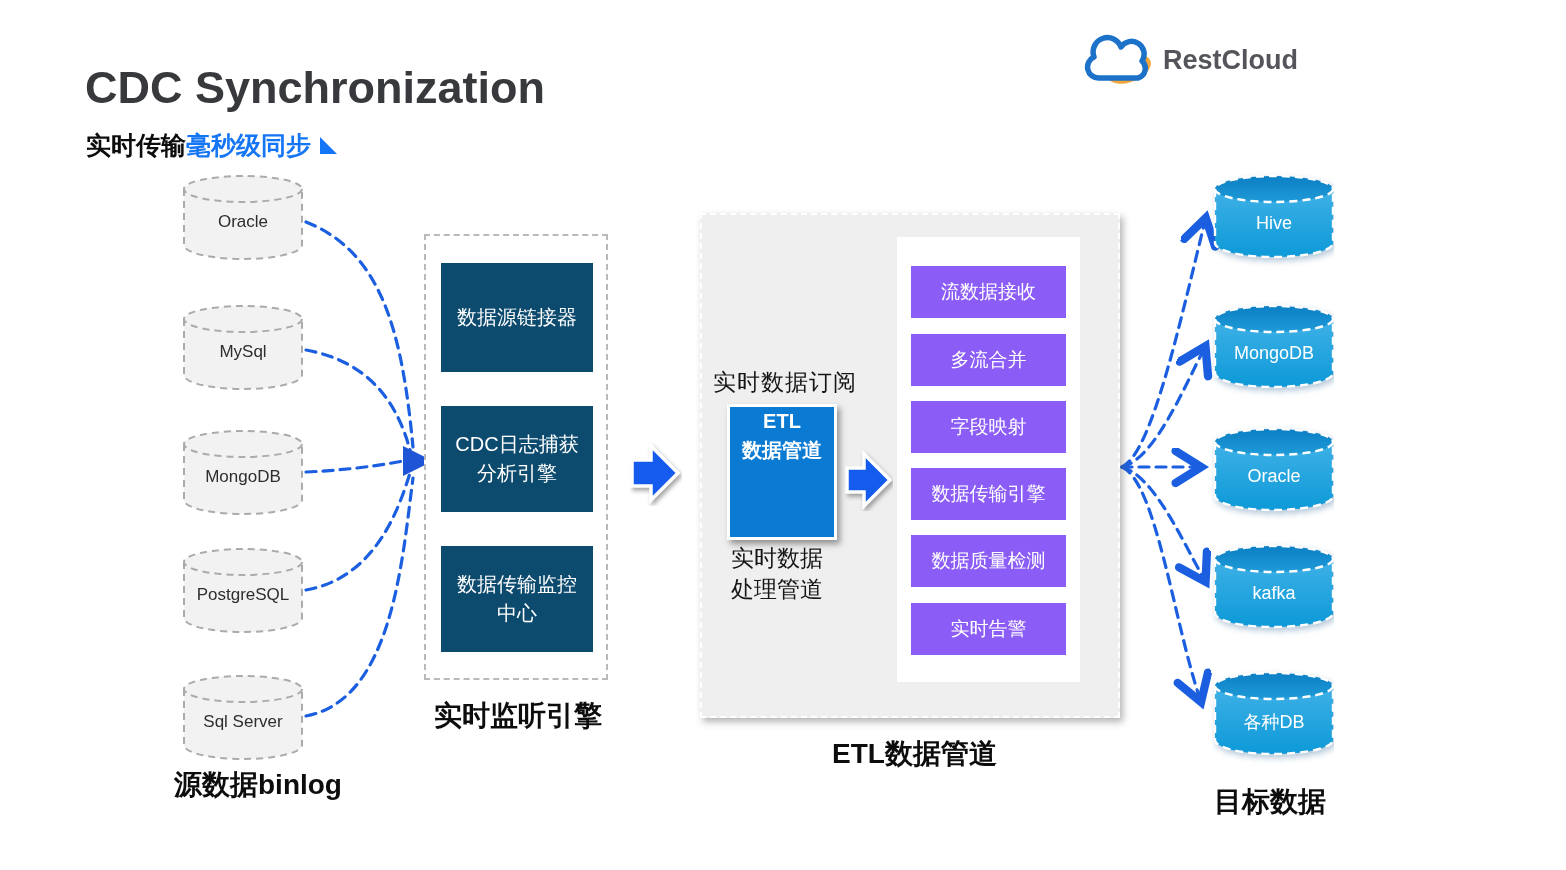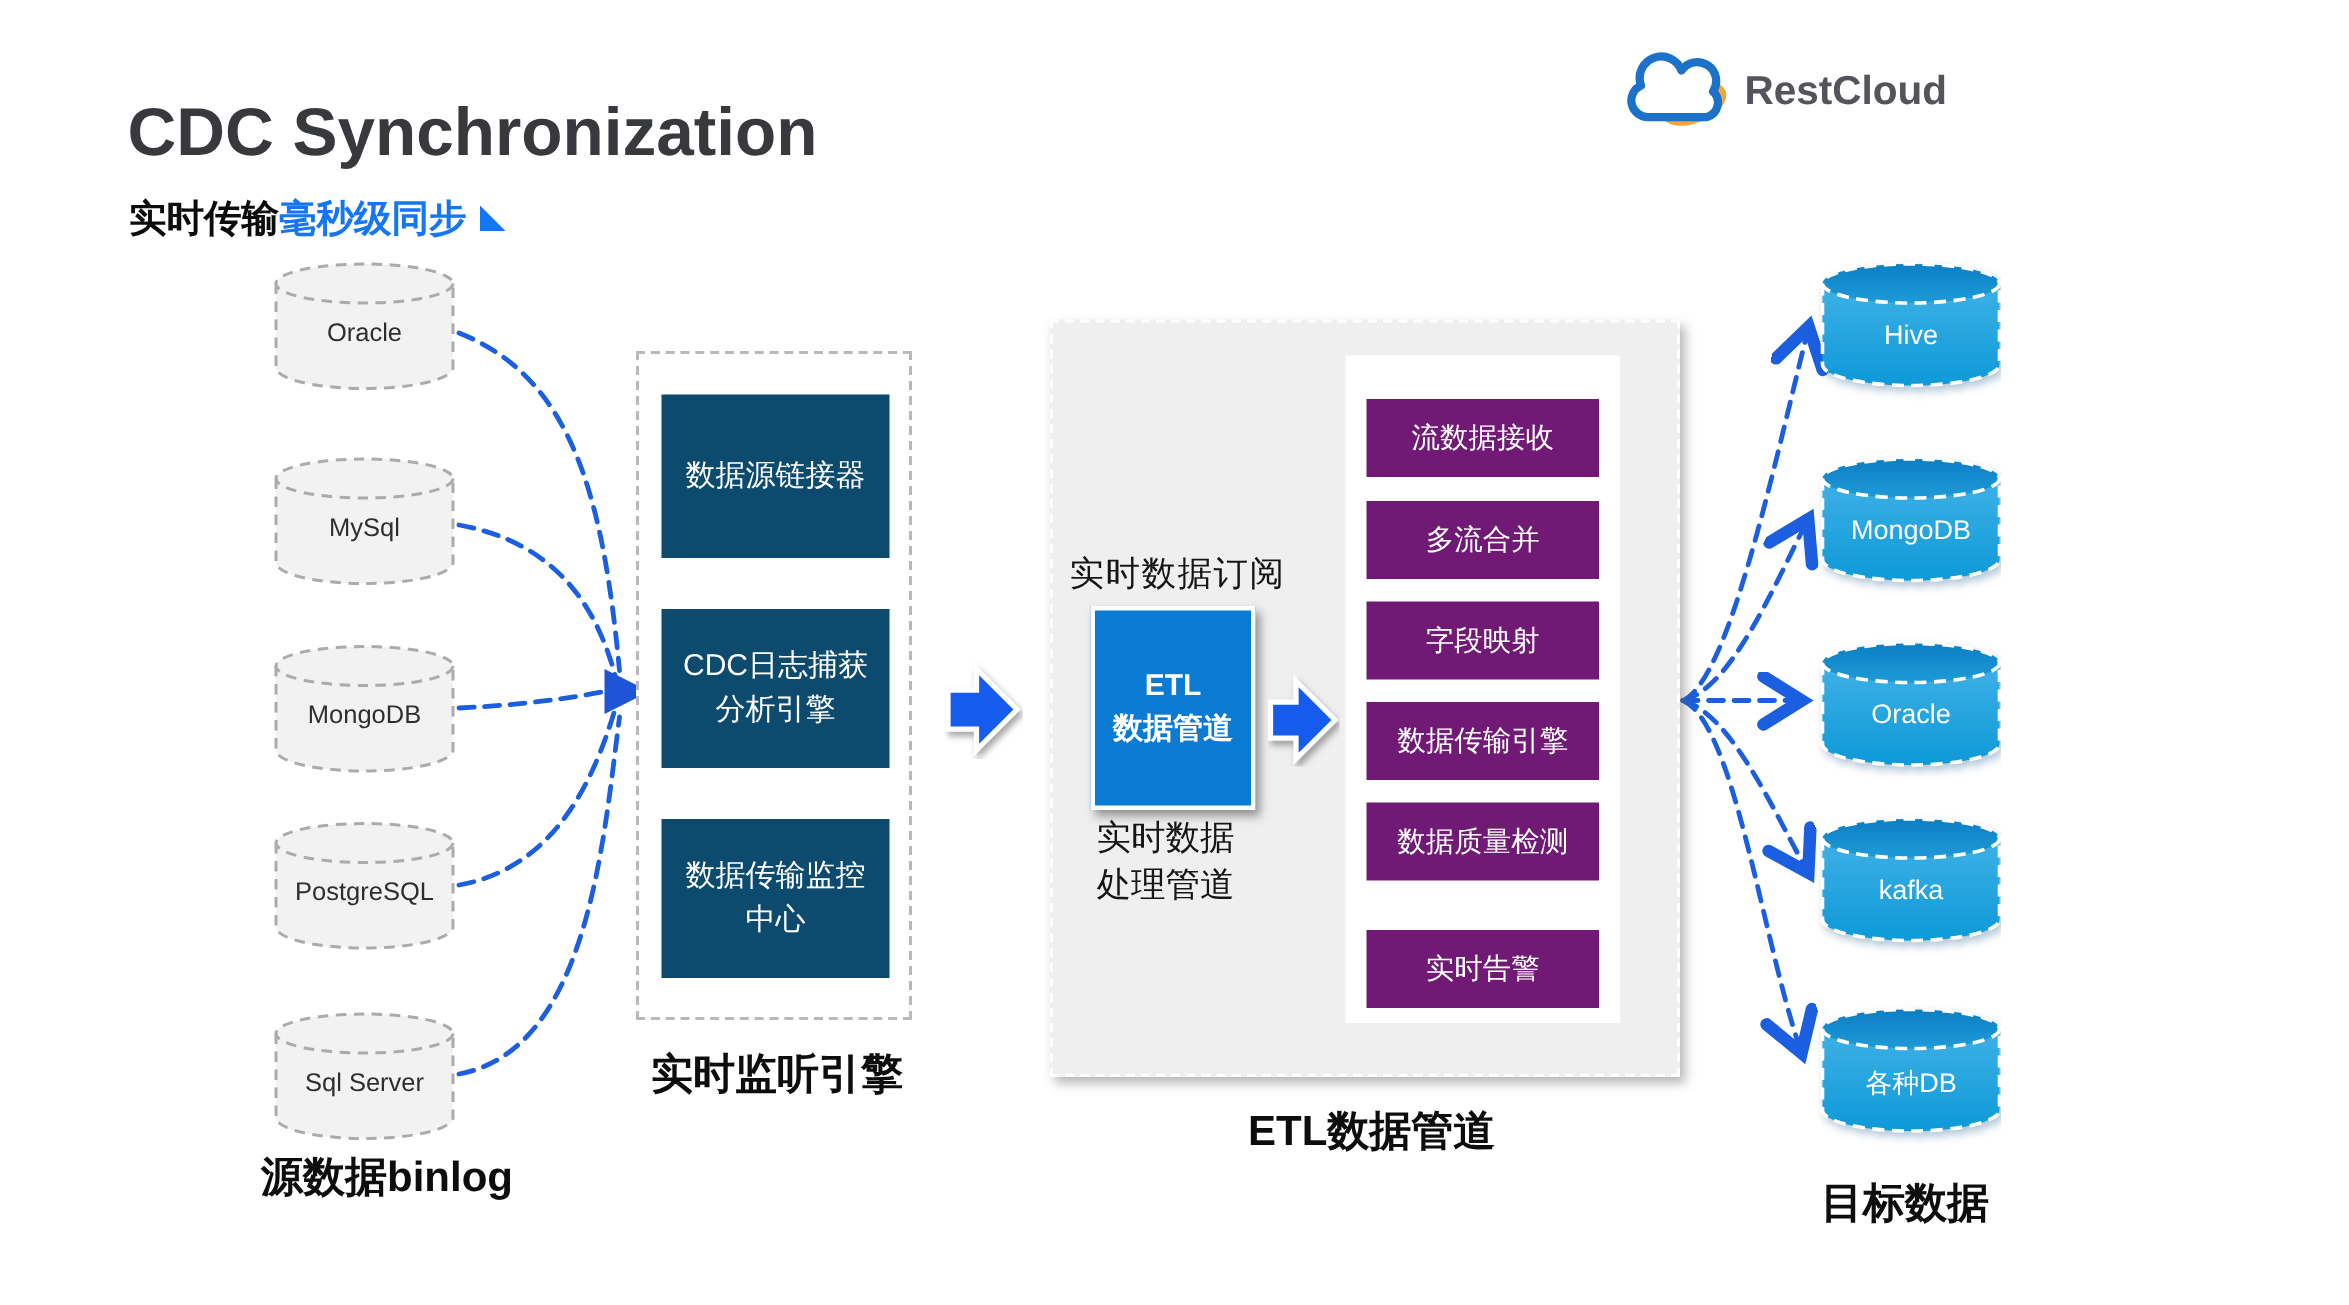--- a/index.html
+++ b/index.html
@@ -38,25 +38,25 @@
 
   
   .block-arrow { position:absolute; }
 
   
   .etl-panel { position:absolute; left:700px; top:213px; width:420px; height:505px;
     background:#efefef; border:2px dashed #ffffff; box-shadow:3px 4px 7px rgba(90,90,90,.45); }
   .subscribe-label { position:absolute; left:11px; top:152px; font-size:23px; color:#151515; letter-spacing:1px; }
   .etl-box { position:absolute; left:25px; top:189px; width:110px; height:136px; background:#0a7ad2;
     border:3px solid #ffffff; box-shadow:3px 4px 6px rgba(70,70,70,.55);
-    display:flex; flex-direction:column; align-items:center; justify-content:center;
+    display:flex; flex-direction:column; align-items:center; 
     color:#fff; font-weight:700; font-size:20px; line-height:29px; }
   .process-label { position:absolute; left:29px; top:328px; font-size:23px; color:#151515; line-height:31px; }
   .white-box { position:absolute; left:195px; top:22px; width:183px; height:445px; background:#ffffff; }
-  .step-btn { position:absolute; left:14px; width:155px; height:52px; background:#701a75; color:#fff;
+  .step-btn { position:absolute; left:14px; width:155px; height:52px; background:#8b5cf6; color:#fff;
     display:flex; align-items:center; justify-content:center; font-size:19px; }
 </style>
 </head>
 <body>
 
 <div class="canvas">
 
   
   <div class="title">CDC Synchronization</div>
   <div class="subtitle">
@@ -171,21 +171,21 @@
     <svg class="block-arrow" style="left:143px; top:234px;" width="48" height="62" viewBox="0 0 48 62">
       <path d="M2,19 L19,19 L19,5 L45,31 L19,57 L19,43 L2,43 Z" fill="#155bed" stroke="#ffffff" stroke-width="3.5" style="filter:drop-shadow(2px 3px 2px rgba(80,80,80,.5));"></path>
     </svg>
 
     <div class="white-box">
       <div class="step-btn" style="top:29px;">流数据接收</div>
       <div class="step-btn" style="top:97px;">多流合并</div>
       <div class="step-btn" style="top:164px;">字段映射</div>
       <div class="step-btn" style="top:231px;text-align:right;">数据传输引擎</div>
       <div class="step-btn" style="top:298px;">数据质量检测</div>
-      <div class="step-btn" style="top:383px;">实时告警</div>
+      <div class="step-btn" style="top:366px;">实时告警</div>
     </div>
   </div>
   <div class="col-label" style="left:832px; top:735px;">ETL数据管道</div>
 
   
   <svg width="0" height="0">
     <defs>
       <linearGradient id="gBody" x1="0" y1="0" x2="0" y2="1">
         <stop offset="0%" stop-color="#3fb1e6"></stop>
           <stop offset="100%" stop-color="#0d99d8"></stop>

